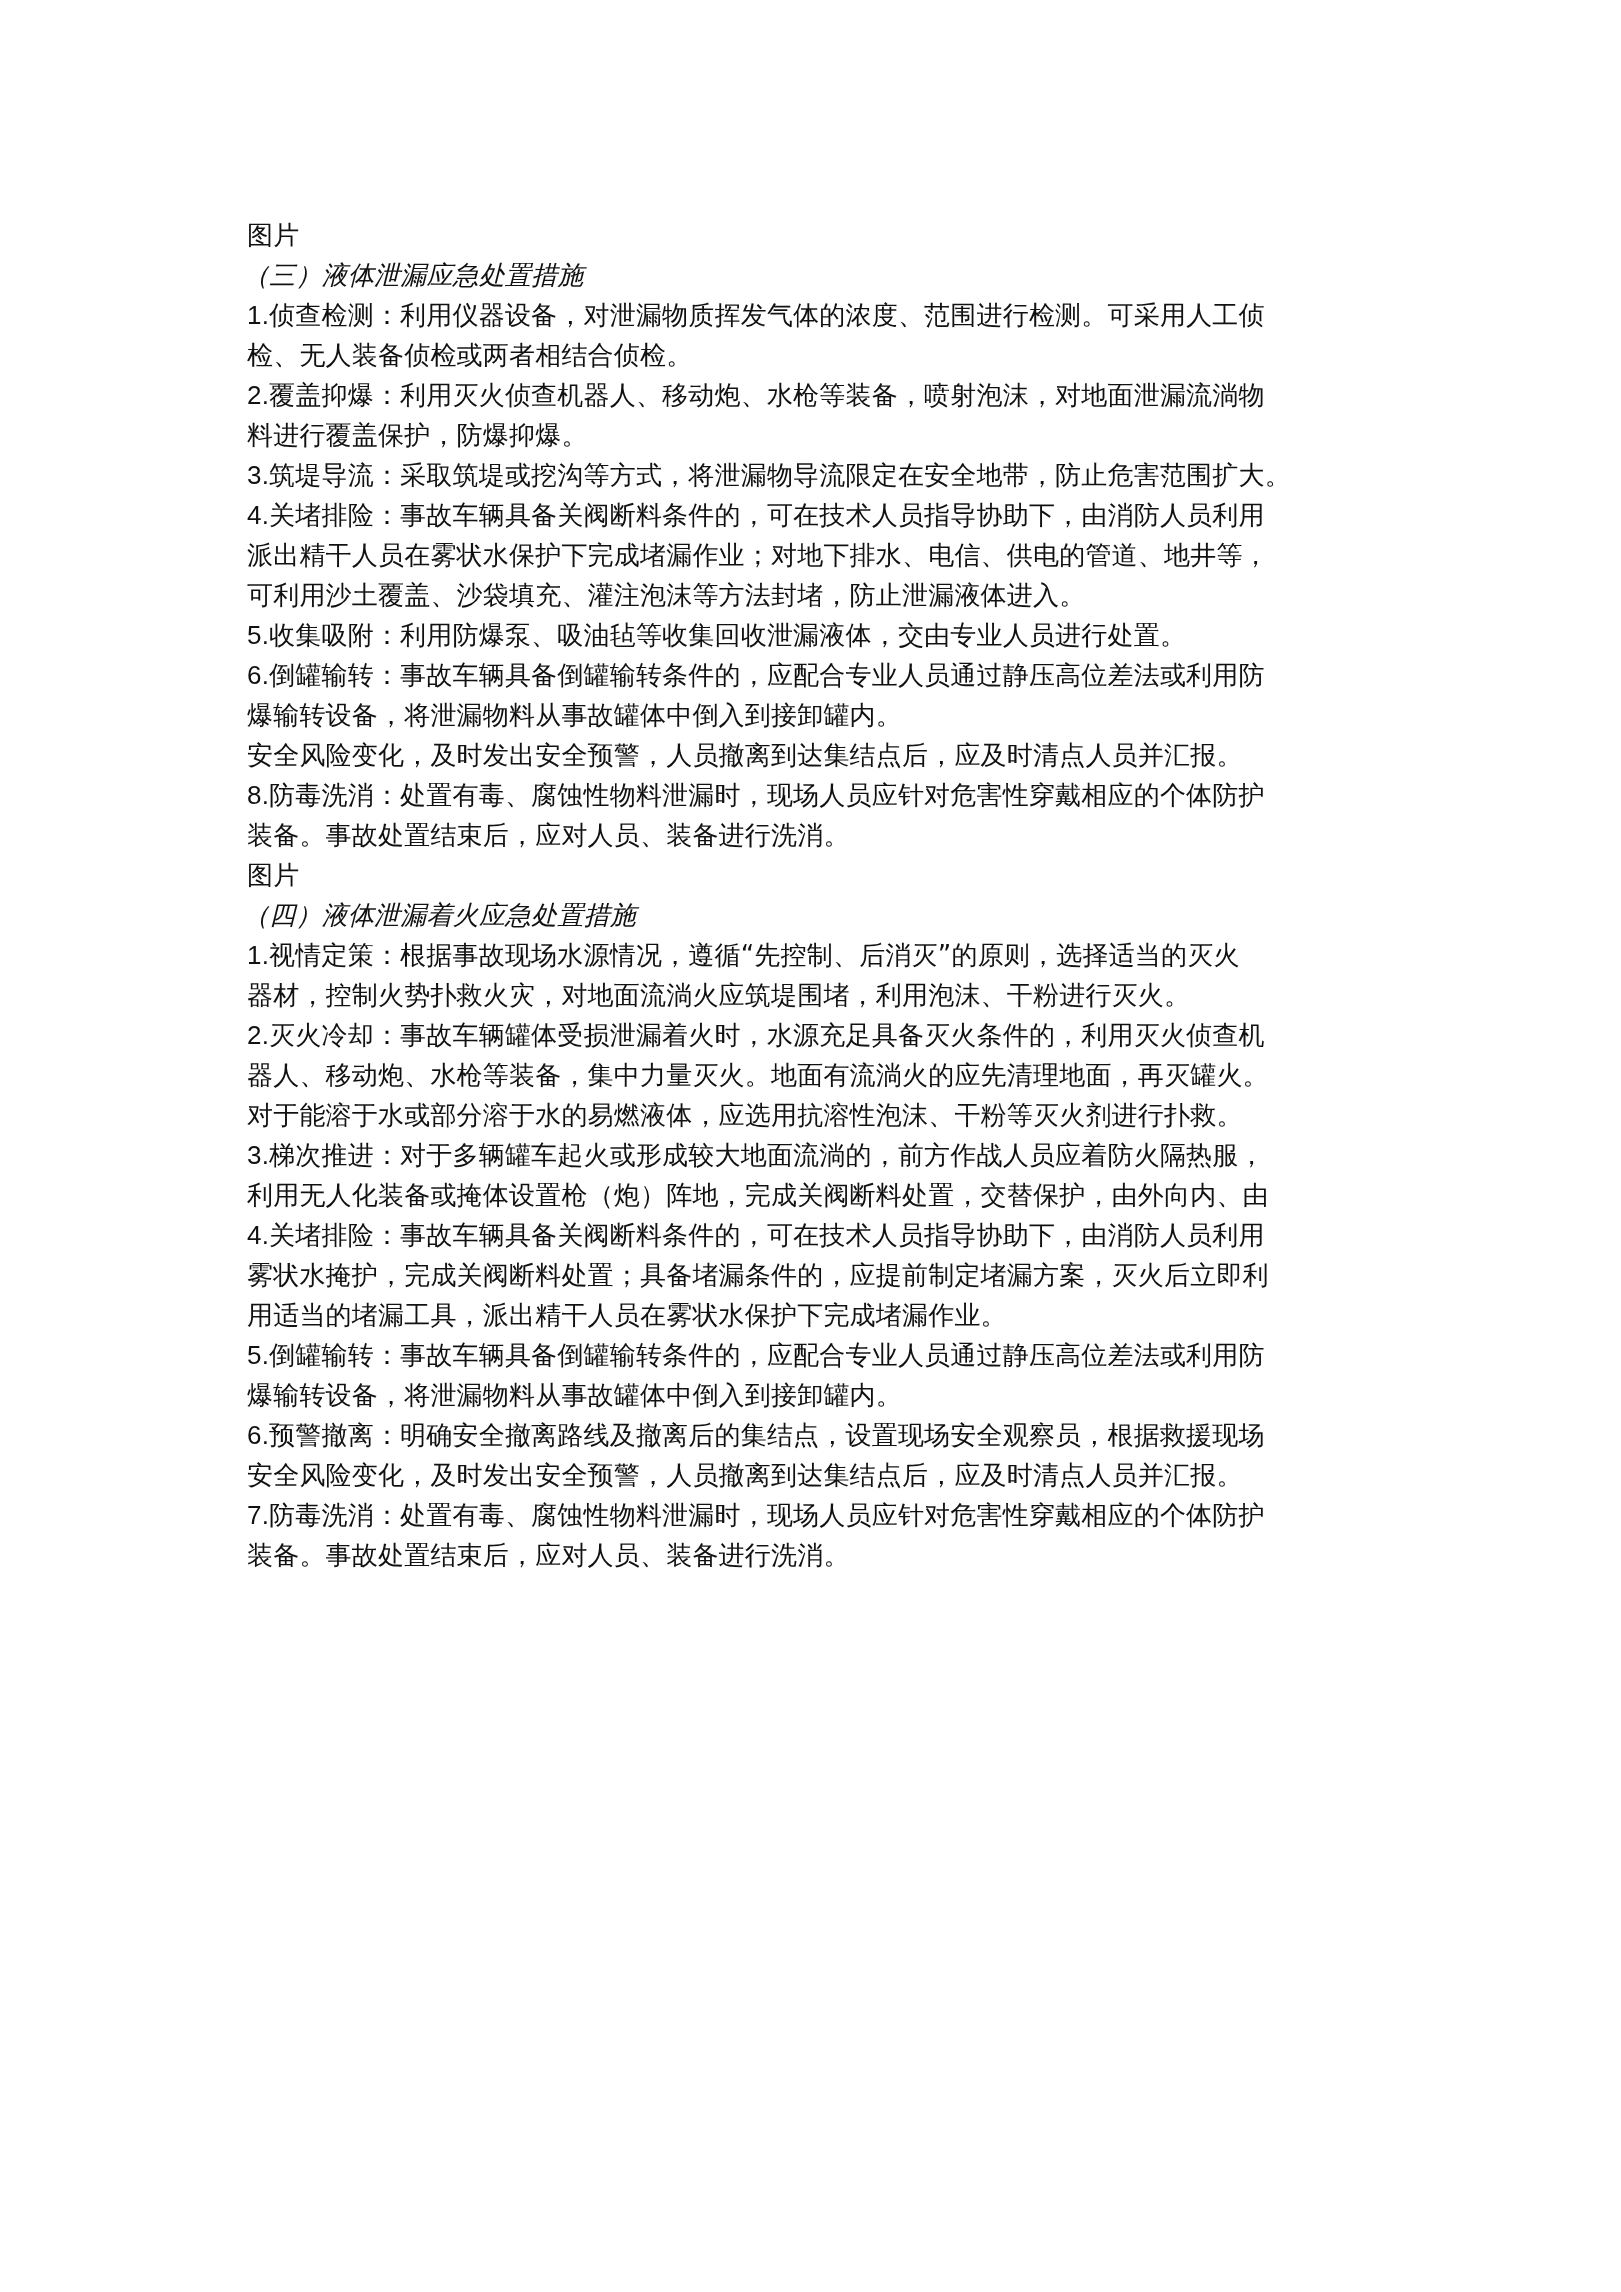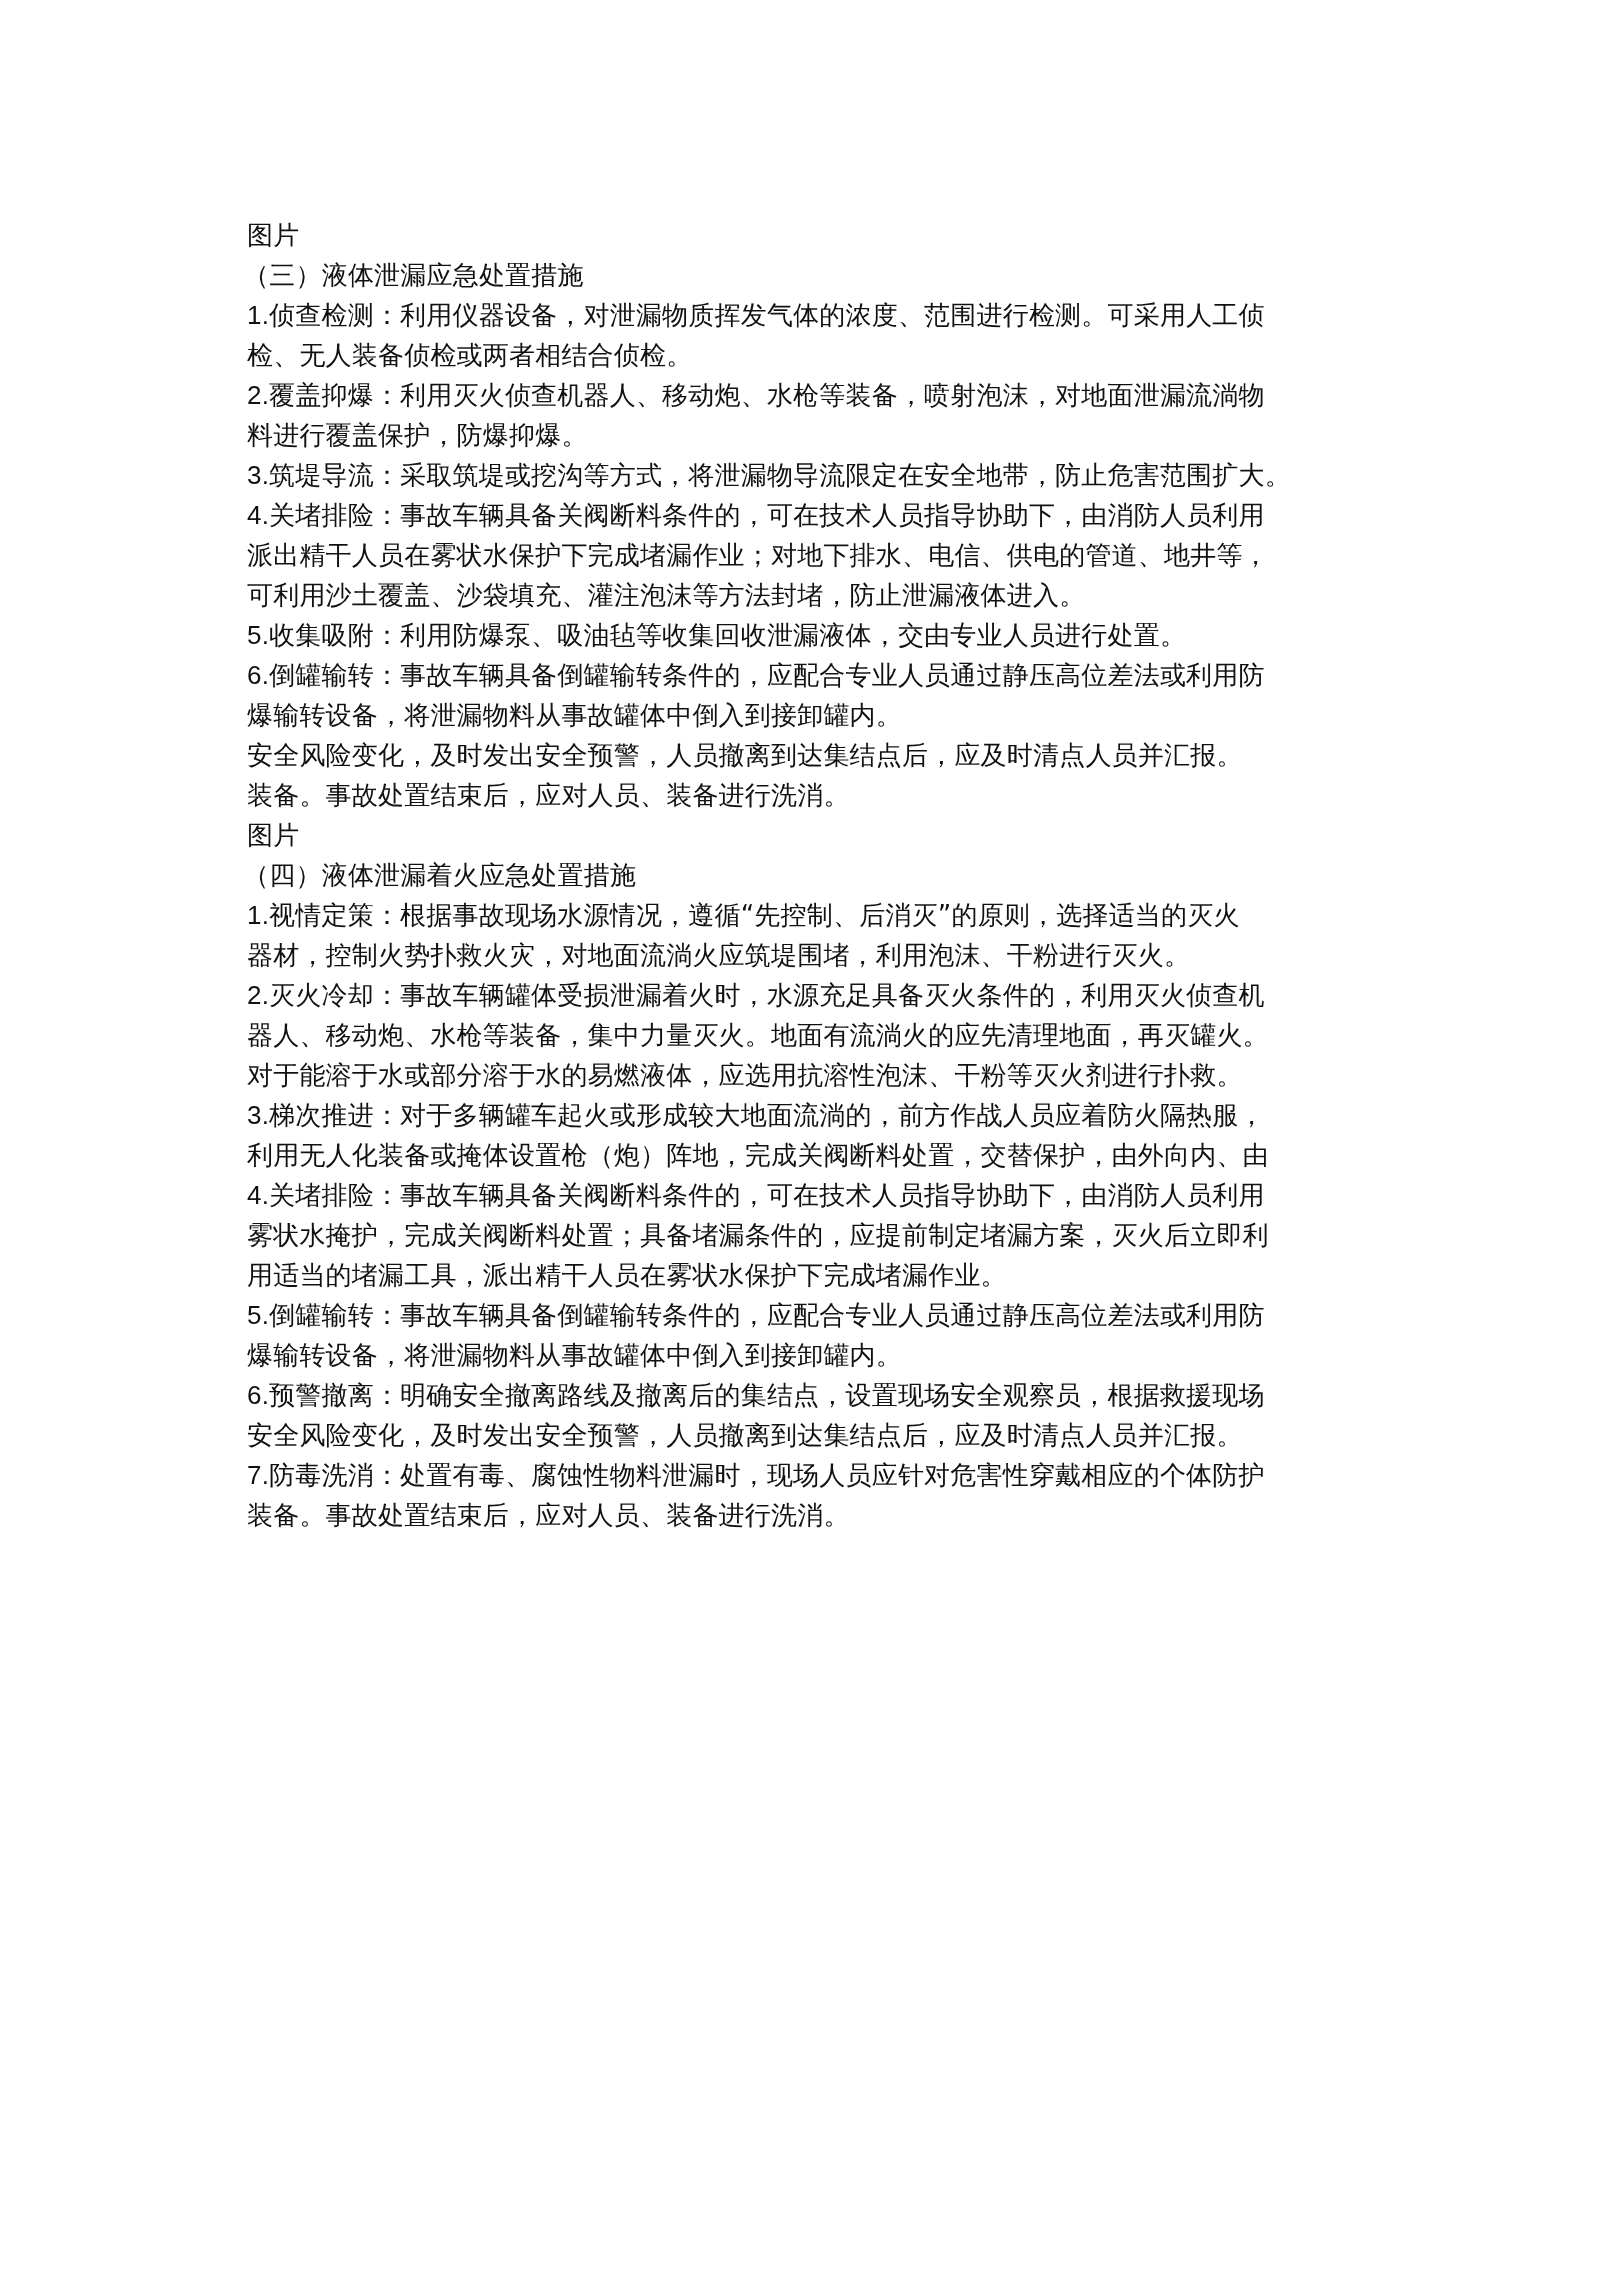--- a/index.html
+++ b/index.html
@@ -26,20 +26,21 @@
   .line {
     white-space: nowrap;
     height: 40px;
     letter-spacing: 0.2px;
   }
   .num {
     font-family: "Liberation Sans", "DejaVu Sans", sans-serif;
   }
   .heading {
     margin-left: -3.9px;
+    font-style: italic;
   }
 </style>
 </head>
 <body>
 
 <div class="page">
 
   <div class="section">
     <div class="line">图片</div>
     <div class="line heading">（三）液体泄漏应急处置措施</div>
@@ -71,20 +72,21 @@
     <div class="item">
       <div class="line"><span class="num">6.</span><span>倒罐输转：事故车辆具备倒罐输转条件的，应配合专业人员通过静压高位差法或利用防</span></div>
       <div class="line">爆输转设备，将泄漏物料从事故罐体中倒入到接卸罐内。</div>
     </div>
 
     <div class="item">
       <div class="line">安全风险变化，及时发出安全预警，人员撤离到达集结点后，应及时清点人员并汇报。</div>
     </div>
 
     <div class="item">
+      <div class="line"><span class="num">8.</span><span>防毒洗消：处置有毒、腐蚀性物料泄漏时，现场人员应针对危害性穿戴相应的个体防护</span></div>
       <div class="line">装备。事故处置结束后，应对人员、装备进行洗消。</div>
     </div>
   </div>
 
   <div class="section">
     <div class="line">图片</div>
     <div class="line heading">（四）液体泄漏着火应急处置措施</div>
 
     <div class="item">
       <div class="line"><span class="num">1.</span><span>视情定策：根据事故现场水源情况，遵循“先控制、后消灭”的原则，选择适当的灭火</span></div>

